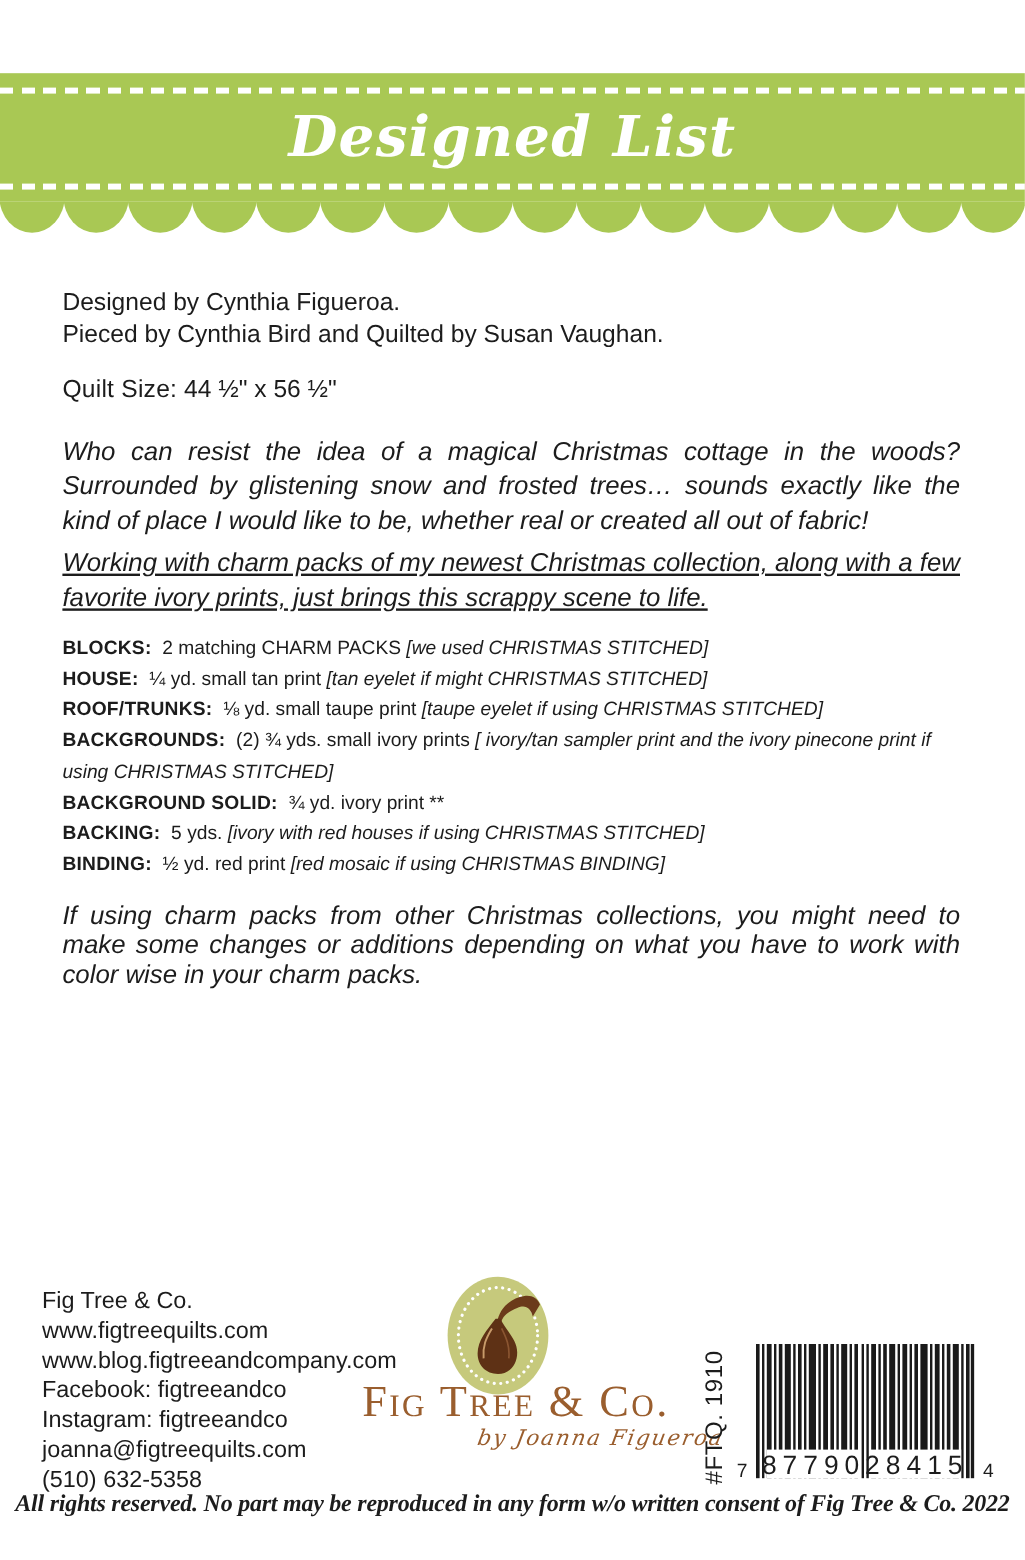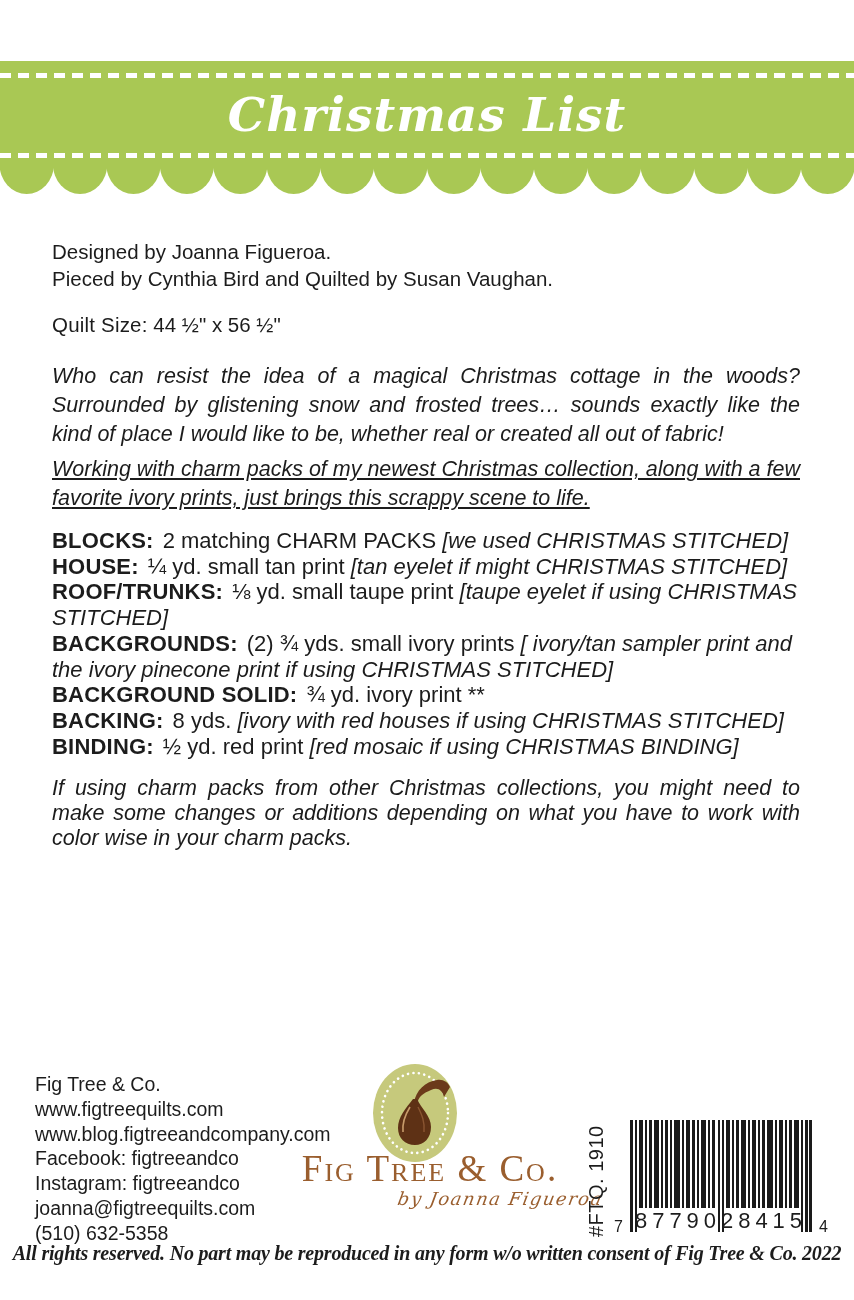--- a/index.html
+++ b/index.html
@@ -22,21 +22,21 @@
   .scallops{position:absolute;top:168px;left:0;display:block;}
   
   .content{position:absolute;left:52px;top:239px;width:748px;}
   .credit{margin:0;font-size:20.5px;line-height:26.5px;}
   .quilt-size{margin:20px 0 0 0;font-size:20.5px;line-height:26px;}
   .quilt-size b{font-weight:400;letter-spacing:.2px;}
   .desc{margin:0;font-style:italic;font-size:21.5px;line-height:29px;text-align:justify;}
   .desc.first{margin-top:24px;}
   .desc.second{margin-top:6px;text-decoration:underline;}
   .materials{margin-top:15px;}
-  .mat-row{margin:0;font-size:22px;line-height:25.7px;}
+  .mat-row{margin:0;font-size:16px;line-height:25.7px;}
   .mat-row b{font-weight:700;margin-right:9px;letter-spacing:.2px;}
   .mat-row .mat-note{font-style:italic;}
   .notes{margin-top:17px;}
   .note-p{margin:0;font-style:italic;font-size:21.5px;line-height:24.8px;text-align:justify;}
   
   .contact{position:absolute;left:35px;top:1072px;font-size:19.5px;line-height:24.8px;}
   .contact div{white-space:nowrap;}
   .fig-logo-svg{position:absolute;left:372px;top:1063px;display:block;}
   .logotype{
     position:absolute;left:288px;top:1150px;width:284px;text-align:center;
@@ -62,21 +62,21 @@
     position:absolute;left:0;right:0;top:1242px;text-align:center;
     font-family:"Liberation Serif", serif;font-style:italic;font-weight:bold;
     font-size:20px;letter-spacing:-0.2px;
   }
 </style>
 </head>
 <body>
 
 <header class="banner">
   <div class="dash top"></div>
-  <h1>Christmas List</h1>
+  <h1>Designed List</h1>
   <div class="dash bottom"></div>
 </header>
 <svg class="scallops" id="scallops" width="854" height="30" viewBox="0 0 854 30">
     <ellipse cx="26.7" cy="-4" rx="27.2" ry="30" fill="#a9c854"></ellipse>
     <ellipse cx="80.1" cy="-4" rx="27.2" ry="30" fill="#a9c854"></ellipse>
     <ellipse cx="133.5" cy="-4" rx="27.2" ry="30" fill="#a9c854"></ellipse>
     <ellipse cx="186.89999999999998" cy="-4" rx="27.2" ry="30" fill="#a9c854"></ellipse>
     <ellipse cx="240.29999999999998" cy="-4" rx="27.2" ry="30" fill="#a9c854"></ellipse>
     <ellipse cx="293.7" cy="-4" rx="27.2" ry="30" fill="#a9c854"></ellipse>
     <ellipse cx="347.09999999999997" cy="-4" rx="27.2" ry="30" fill="#a9c854"></ellipse>
@@ -85,35 +85,35 @@
     <ellipse cx="507.29999999999995" cy="-4" rx="27.2" ry="30" fill="#a9c854"></ellipse>
     <ellipse cx="560.7" cy="-4" rx="27.2" ry="30" fill="#a9c854"></ellipse>
     <ellipse cx="614.1" cy="-4" rx="27.2" ry="30" fill="#a9c854"></ellipse>
     <ellipse cx="667.5" cy="-4" rx="27.2" ry="30" fill="#a9c854"></ellipse>
     <ellipse cx="720.9" cy="-4" rx="27.2" ry="30" fill="#a9c854"></ellipse>
     <ellipse cx="774.3000000000001" cy="-4" rx="27.2" ry="30" fill="#a9c854"></ellipse>
     <ellipse cx="827.7" cy="-4" rx="27.2" ry="30" fill="#a9c854"></ellipse>
   </svg>
 
 <main class="content">
-  <p class="credit">Designed by Joanna Figueroa.</p>
+  <p class="credit">Designed by Cynthia Figueroa.</p>
   <p class="credit">Pieced by Cynthia Bird and Quilted by Susan Vaughan.</p>
 
   <p class="quilt-size"><b>Quilt Size:</b> <span>44 ½" x 56 ½"</span></p>
 
   <p class="desc first">Who can resist the idea of a magical Christmas cottage in the woods? Surrounded by glistening snow and frosted trees… sounds exactly like the kind of place I would like to be, whether real or created all out of fabric!</p>
   <p class="desc second">Working with charm packs of my newest Christmas collection, along with a few favorite ivory prints, just brings this scrappy scene to life.</p>
 
   <div class="materials" id="materials-list">
       <p class="mat-row"><b>BLOCKS:</b><span>2 matching CHARM PACKS </span><span class="mat-note">[we used CHRISTMAS STITCHED]</span></p>
       <p class="mat-row"><b>HOUSE:</b><span>¼ yd. small tan print </span><span class="mat-note">[tan eyelet if might CHRISTMAS STITCHED]</span></p>
       <p class="mat-row"><b>ROOF/TRUNKS:</b><span>⅛ yd. small taupe print </span><span class="mat-note">[taupe eyelet if using CHRISTMAS STITCHED]</span></p>
       <p class="mat-row"><b>BACKGROUNDS:</b><span>(2) ¾ yds. small ivory prints </span><span class="mat-note">[ ivory/tan sampler print and the ivory pinecone print if using CHRISTMAS STITCHED]</span></p>
       <p class="mat-row"><b>BACKGROUND SOLID:</b><span>¾ yd. ivory print **</span></p>
-      <p class="mat-row"><b>BACKING:</b><span>8 yds. </span><span class="mat-note">[ivory with red houses if using CHRISTMAS STITCHED]</span></p>
+      <p class="mat-row"><b>BACKING:</b><span>5 yds. </span><span class="mat-note">[ivory with red houses if using CHRISTMAS STITCHED]</span></p>
       <p class="mat-row"><b>BINDING:</b><span>½ yd. red print </span><span class="mat-note">[red mosaic if using CHRISTMAS BINDING]</span></p>
     </div>
 
   <div class="notes">
     <p class="note-p">If using charm packs from other Christmas collections, you might need to make some changes or additions depending on what you have to work with color wise in your charm packs.</p>
   </div>
 </main>
 
 <div class="contact" id="contact-list">
     <div>Fig Tree &amp; Co.</div>

